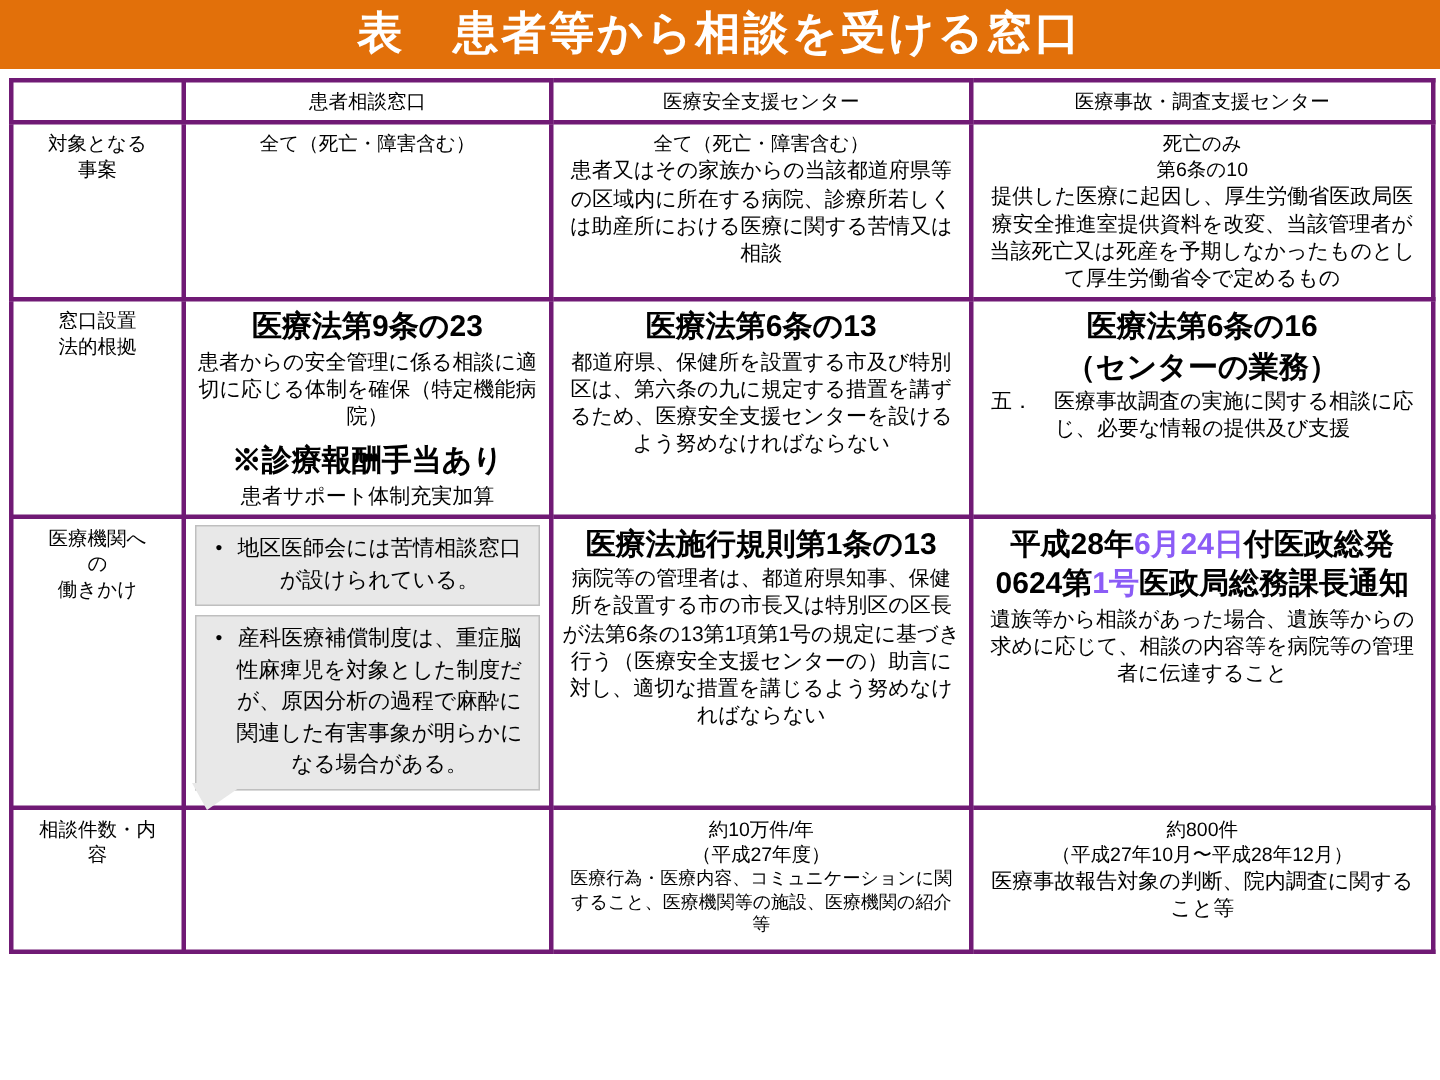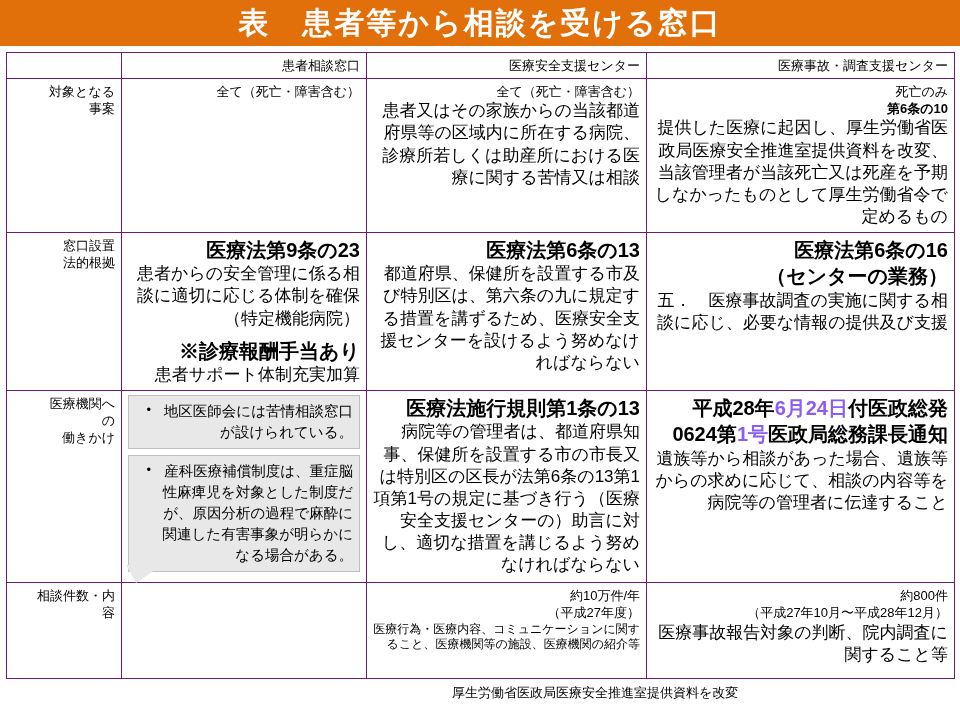--- a/index.html
+++ b/index.html
@@ -41,49 +41,49 @@
   }
   table.main {
     position: absolute;
     left: 6px;
     top: 52px;
     width: 948px;
     border-collapse: collapse;
     table-layout: fixed;
   }
   table.main td, table.main th {
-    border: 1px solid #701a75;
+    border: 3px solid #701a75;
     vertical-align: top;
     padding: 4px 6px;
     font-size: 13px;
     line-height: 1.32;
-    text-align: right;
+    text-align: center;
     font-weight: normal;
   }
   .col-head {
     text-align: center;
     font-size: 16px;
     padding: 8px 4px;
     vertical-align: middle;
   }
   .row-label {
     font-size: 15px;
     vertical-align: middle;
     padding-left: 8px;
     line-height: 1.9;
   }
   .bold {
-    font-weight: bold;
+    font-weight: normal;
   }
   .b15 {
     font-weight: bold;
     font-size: 20px;
   }
   .small {
-    font-size: 17px;
+    font-size: 14px;
     line-height: 1.3;
   }
   .xsmall {
     font-size: 12px;
     line-height: 1.3;
   }
   .red {
     color: #8b5cf6;
   }
   .spacer {
@@ -244,15 +244,14 @@
         <td>
           <div>約800件</div>
           <div>（平成27年10月〜平成28年12月）</div>
           <div class="small">医療事故報告対象の判断、院内調査に関すること等</div>
         </td>
       </tr>
 
     </tbody>
   </table>
 
-  <div class="footer-note">厚生労働省医政局医療安全推進室提供資料を改変</div>
 
 </div>
 
 </body></html>

